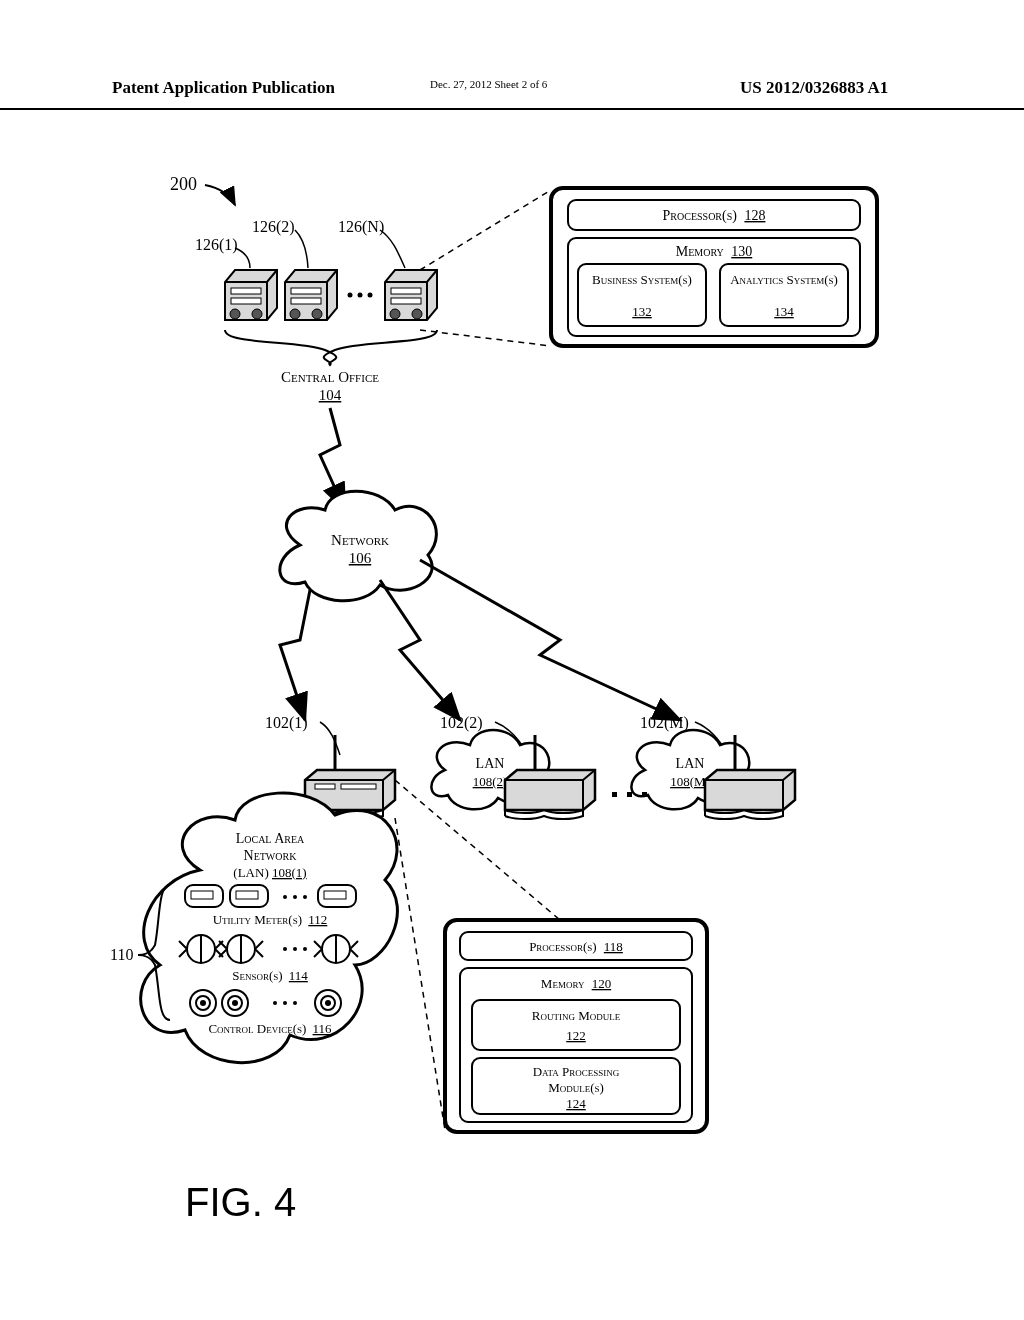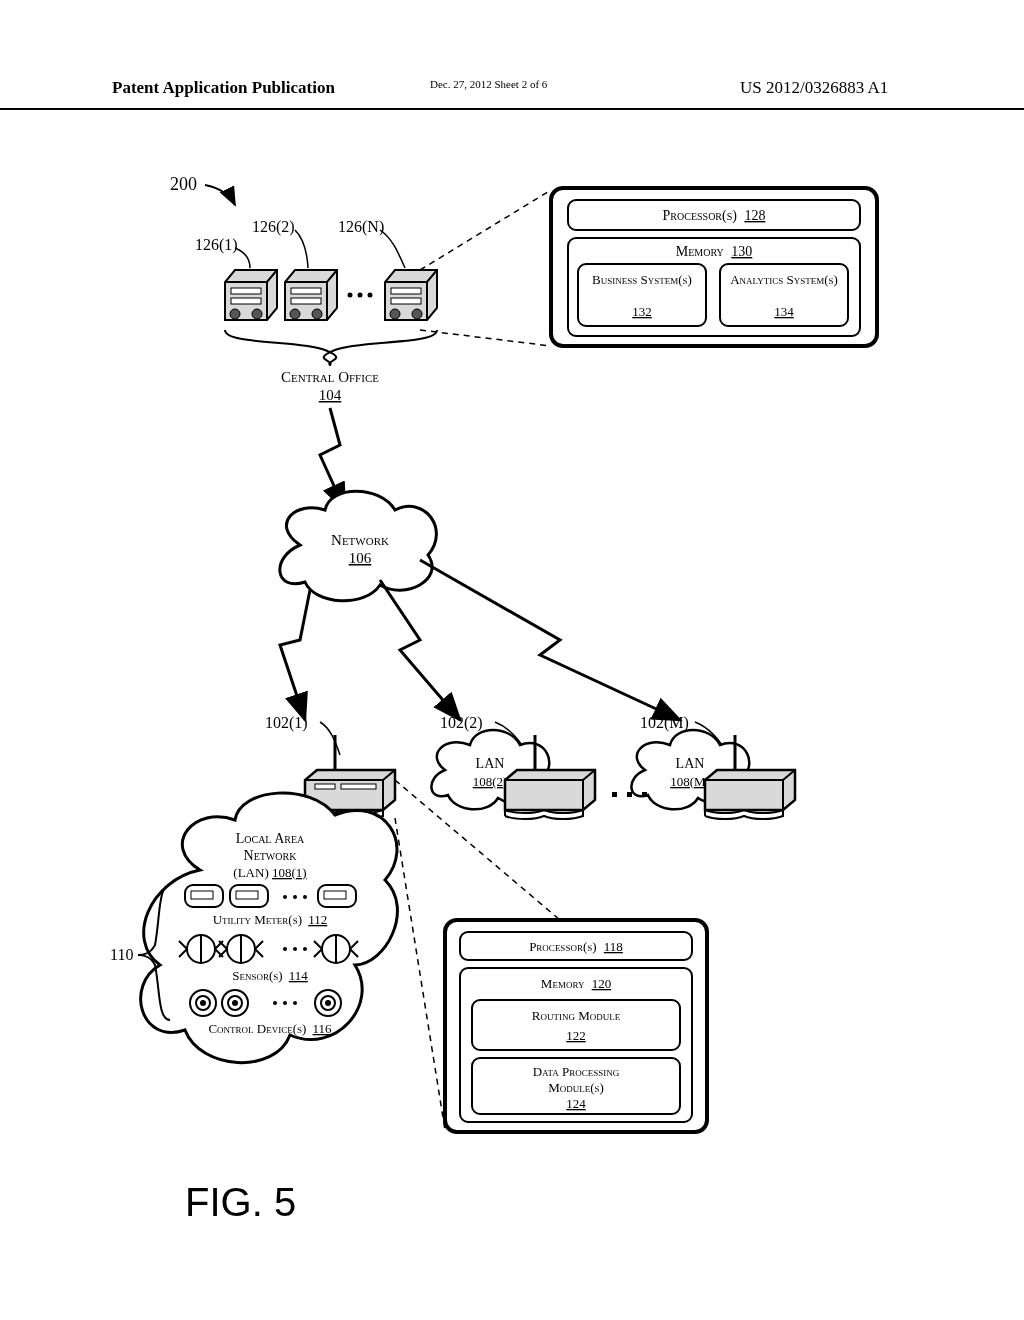--- a/index.html
+++ b/index.html
@@ -34,21 +34,21 @@
   .hdr-center {
     position: absolute;
     left: 430px;
     top: 0;
     font-size: 11px;
   }
   .hdr-right {
     position: absolute;
     left: 740px;
     top: 0;
-    font-weight: normal;
+    font-weight: bold;
     font-size: 17px;
   }
   .svg-stage {
     position: absolute;
     left: 0;
     top: 0;
     width: 1024px;
     height: 1320px;
   }
   .fig-label {
@@ -354,14 +354,14 @@
       <text x="576" y="1076" text-anchor="middle" font-size="13" class="sc">Data Processing</text>
       <text x="576" y="1092" text-anchor="middle" font-size="13" class="sc">Module(s)</text>
       <text x="576" y="1108" text-anchor="middle" font-size="13" text-decoration="underline">124</text>
     </g>
 
     <line x1="395" y1="780" x2="560" y2="920" stroke="#000" stroke-width="1.5" stroke-dasharray="6,5"></line>
     <line x1="395" y1="818" x2="445" y2="1130" stroke="#000" stroke-width="1.5" stroke-dasharray="6,5"></line>
 
   </svg>
 
-  <div class="fig-label">FIG. 5</div>
+  <div class="fig-label">FIG. 4</div>
 </div>
 
 </body></html>

